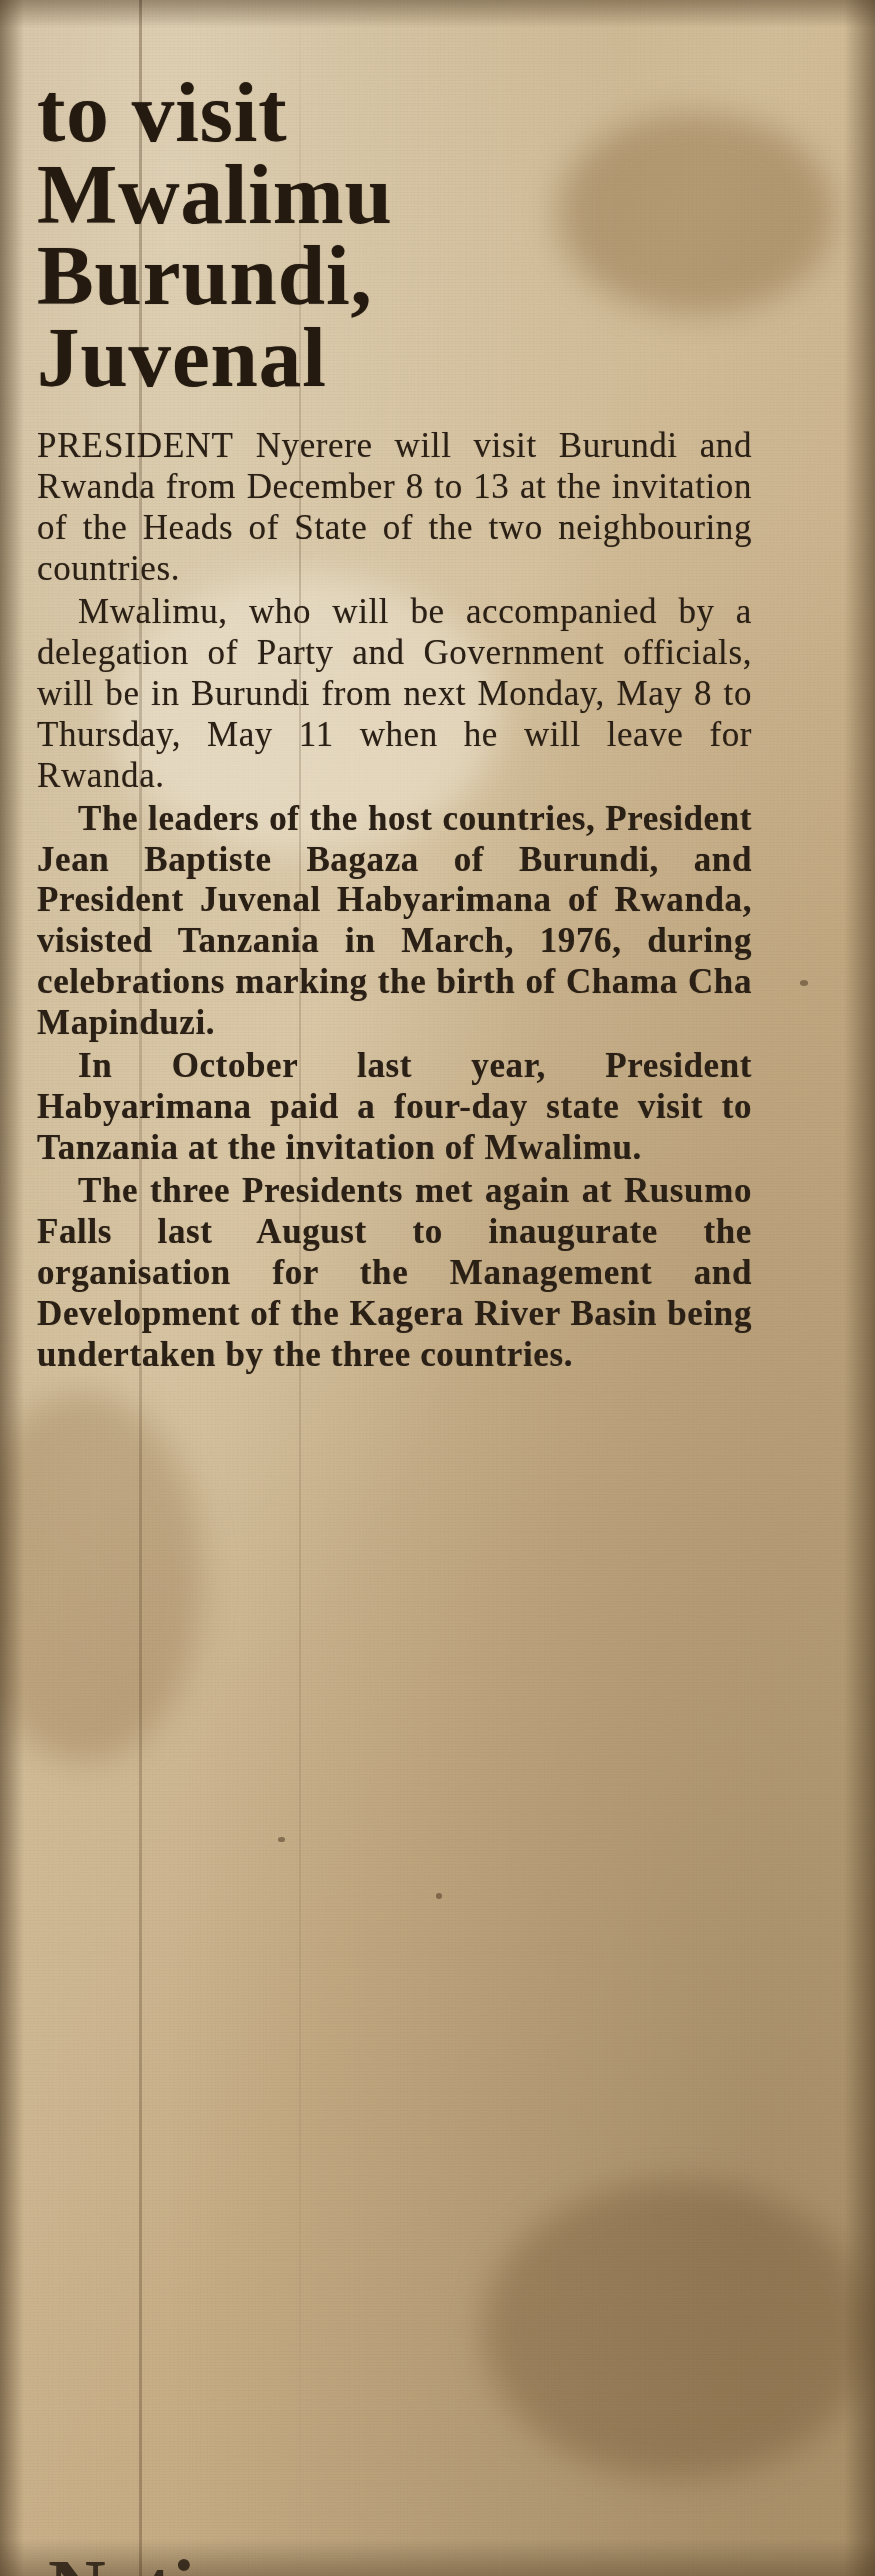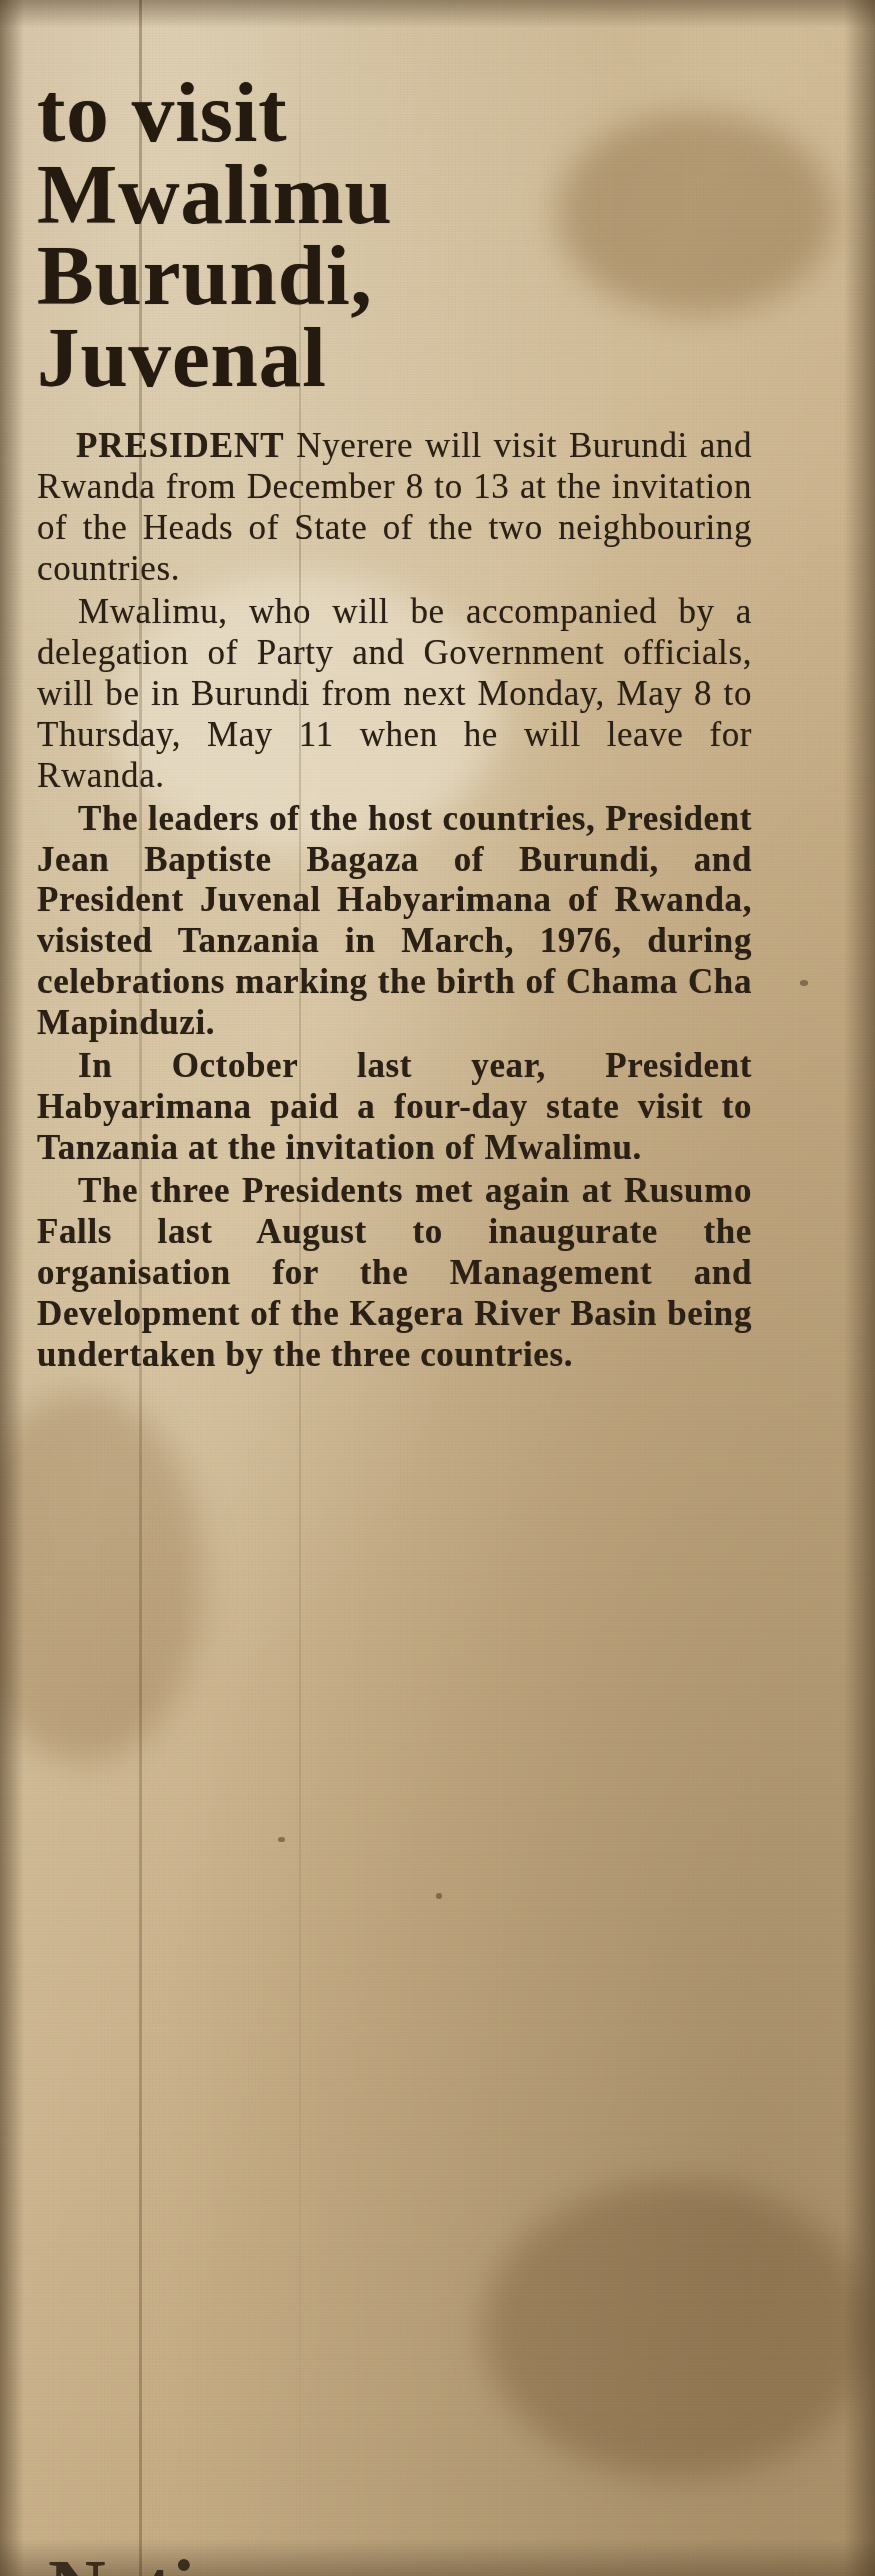--- a/index.html
+++ b/index.html
@@ -119,23 +119,22 @@
     text-shadow: 0 0 0.9px rgba(45,32,18,0.40);
   }
   .body p {
     margin: 0 0 1.9px 0;
     text-indent: 41px;
   }
   .body p.first {
     text-indent: 0;
   }
   .lead {
-    font-weight: bold;
+    font-weight: normal;
     letter-spacing: 0.9px;
-    margin-left: 39px;
   }
   .p-bold {
     font-weight: bold;
   }
   .p-semi {
     font-weight: bold;
   }
 
   
   .next-headline {

